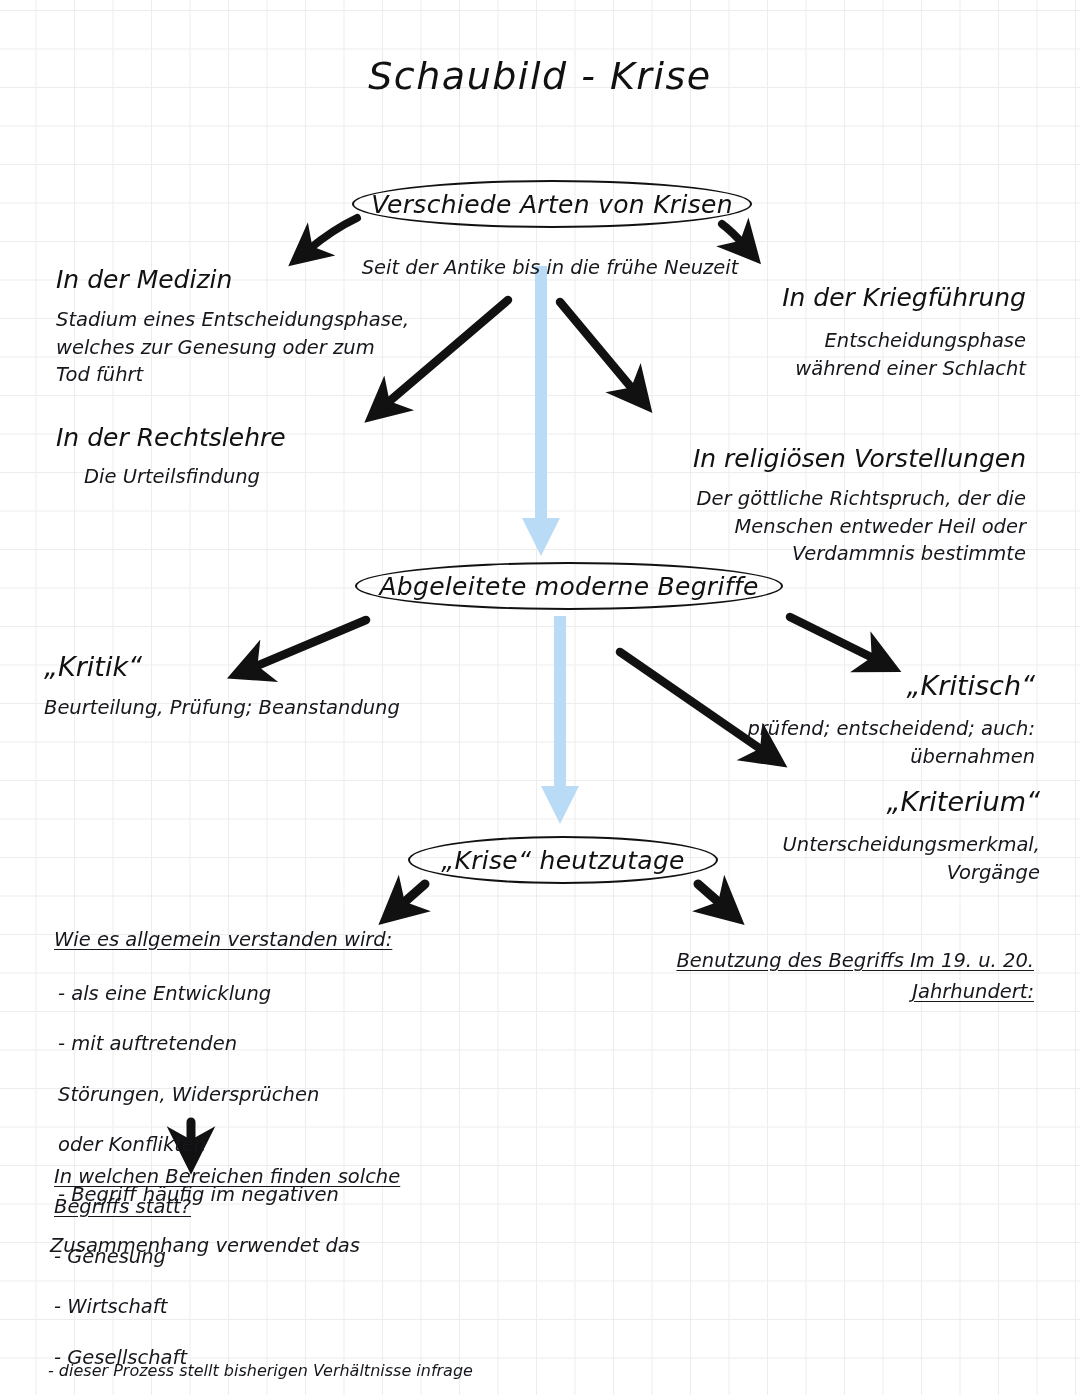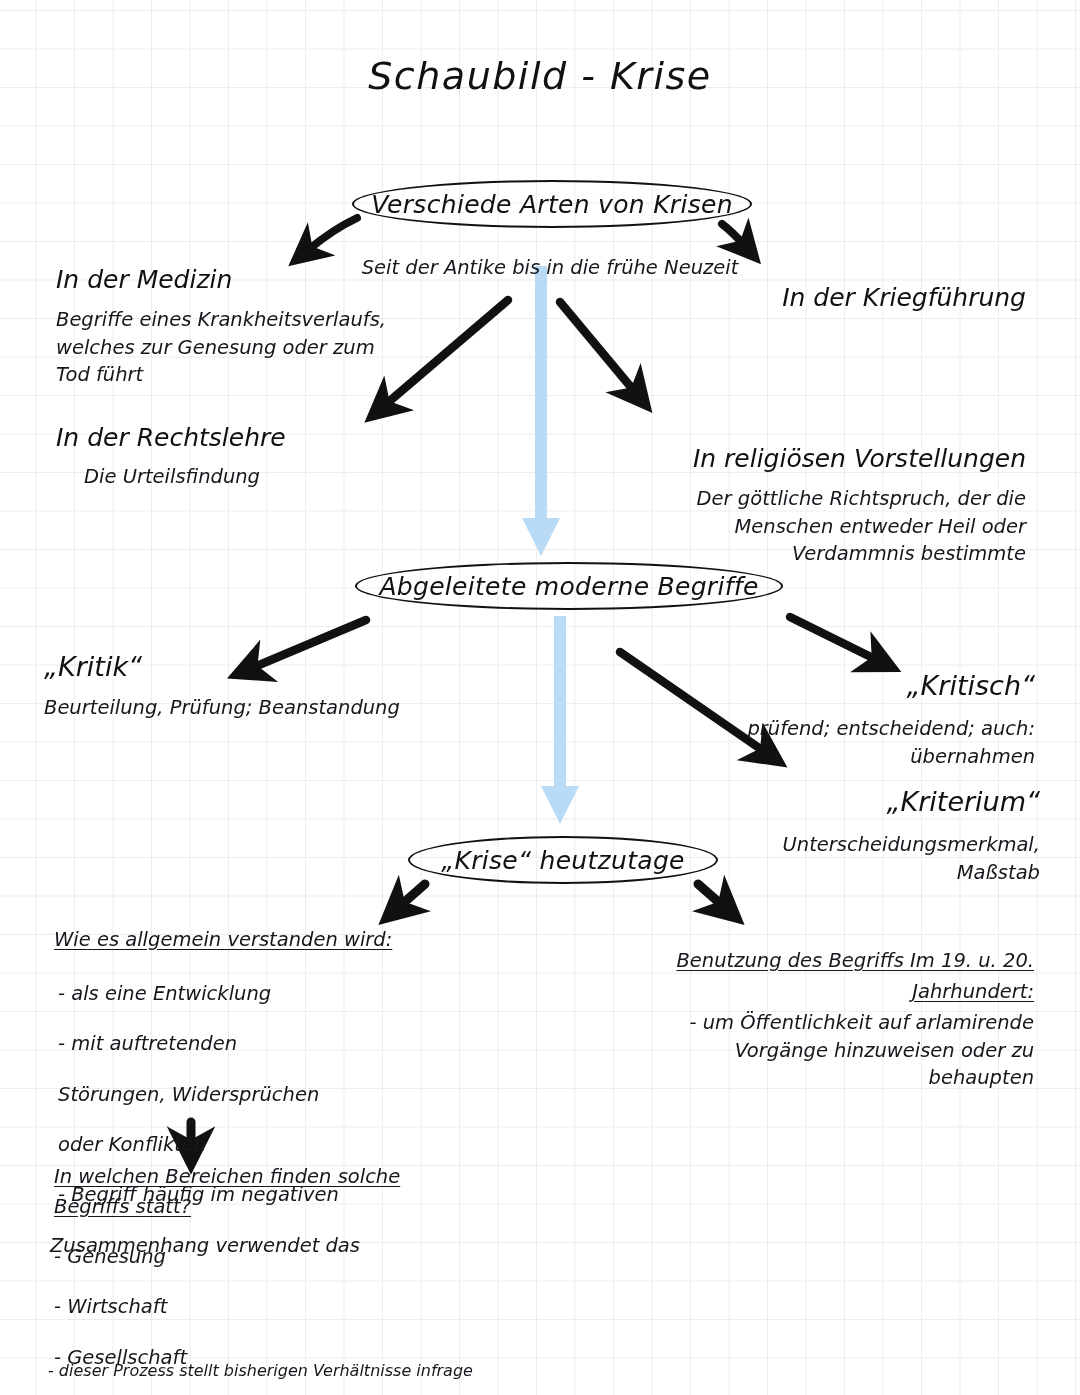--- a/index.html
+++ b/index.html
@@ -166,44 +166,46 @@
 
   <div class="txt c" style="left:330px; top:231px; width:440px;">
     <span class="body">Seit der Antike bis in die frühe Neuzeit</span>
   </div>
 
   <div class="oval" id="oval-begriffe">Abgeleitete moderne Begriffe</div>
 
   <div class="oval" id="oval-heutzutage">„Krise“  heutzutage</div>
 
   <div class="txt heading" style="left:56px; top:262px;">In der Medizin</div>
-  <div class="txt body" style="left:56px; top:306px; width:420px;">Begriffe eines Krankheitsverlaufs,
+  <div class="txt body" style="left:56px; top:306px; width:420px;">Stadium eines Entscheidungsphase,
 welches zur Genesung oder zum
 Tod führt</div>
 
   <div class="txt heading r" style="left:640px; top:259px; width:386px;">In der Kriegführung</div>
+  <div class="txt body r" style="left:620px; top:306px; width:406px;">Entscheidungsphase
+während einer Schlacht</div>
 
   <div class="txt heading" style="left:56px; top:420px;">In der Rechtslehre</div>
   <div class="txt body" style="left:56px; top:463px; width:420px;margin-left:28px;">Die Urteilsfindung</div>
 
   <div class="txt heading r" style="left:600px; top:420px; width:426px;">In religiösen Vorstellungen</div>
   <div class="txt body r" style="left:600px; top:464px; width:426px;">Der göttliche Richtspruch, der die
 Menschen entweder Heil oder
 Verdammnis bestimmte</div>
 
   <div class="txt term" style="left:44px; top:648px;">„Kritik“</div>
   <div class="txt body" style="left:44px; top:694px; width:460px;">Beurteilung, Prüfung; Beanstandung</div>
 
   <div class="txt term r" style="left:700px; top:646px; width:335px;">„Kritisch“</div>
   <div class="txt body r" style="left:660px; top:694px; width:375px;">prüfend; entscheidend; auch:
 übernahmen</div>
 
   <div class="txt term r" style="left:700px; top:762px; width:340px;">„Kriterium“</div>
   <div class="txt body r" style="left:660px; top:810px; width:380px;">Unterscheidungsmerkmal,
-Maßstab</div>
+Vorgänge</div>
 
   <div class="txt body ul" style="left:54px; top:926px;">Wie es allgemein verstanden wird:</div>
 
   <div class="txt" style="left:58px; top:957px; width:400px;">
     <div class="body">- als eine Entwicklung</div>
     <div class="body">- mit auftretenden</div>
     <div class="body">  Störungen, Widersprüchen</div>
     <div class="body">  oder Konflikten</div>
     <div class="body">- Begriff häufig im negativen</div>
     <div class="body" style="margin-left:-8px;">Zusammenhang verwendet das</div>
@@ -219,18 +221,15 @@
     <div class="body">- privaten Bereich</div>
   </div>
 
   <div class="txt" style="left:48px; top:1337px; width:470px;">
     <div class="small">- dieser Prozess stellt bisherigen Verhältnisse infrage</div>
     
   </div>
 
   <div class="txt body ul r" style="left:612px; top:926px; width:422px;">Benutzung des Begriffs Im 19. u. 20.</div>
   <div class="txt body ul r" style="left:612px; top:957px; width:422px;">Jahrhundert:</div>
-  <div class="txt body r" style="left:612px; top:988px; width:422px;">- um Öffentlichkeit auf arlamirende
-Vorgänge hinzuweisen oder zu
-behaupten</div>
 
 
 </div>
 
 </body></html>

